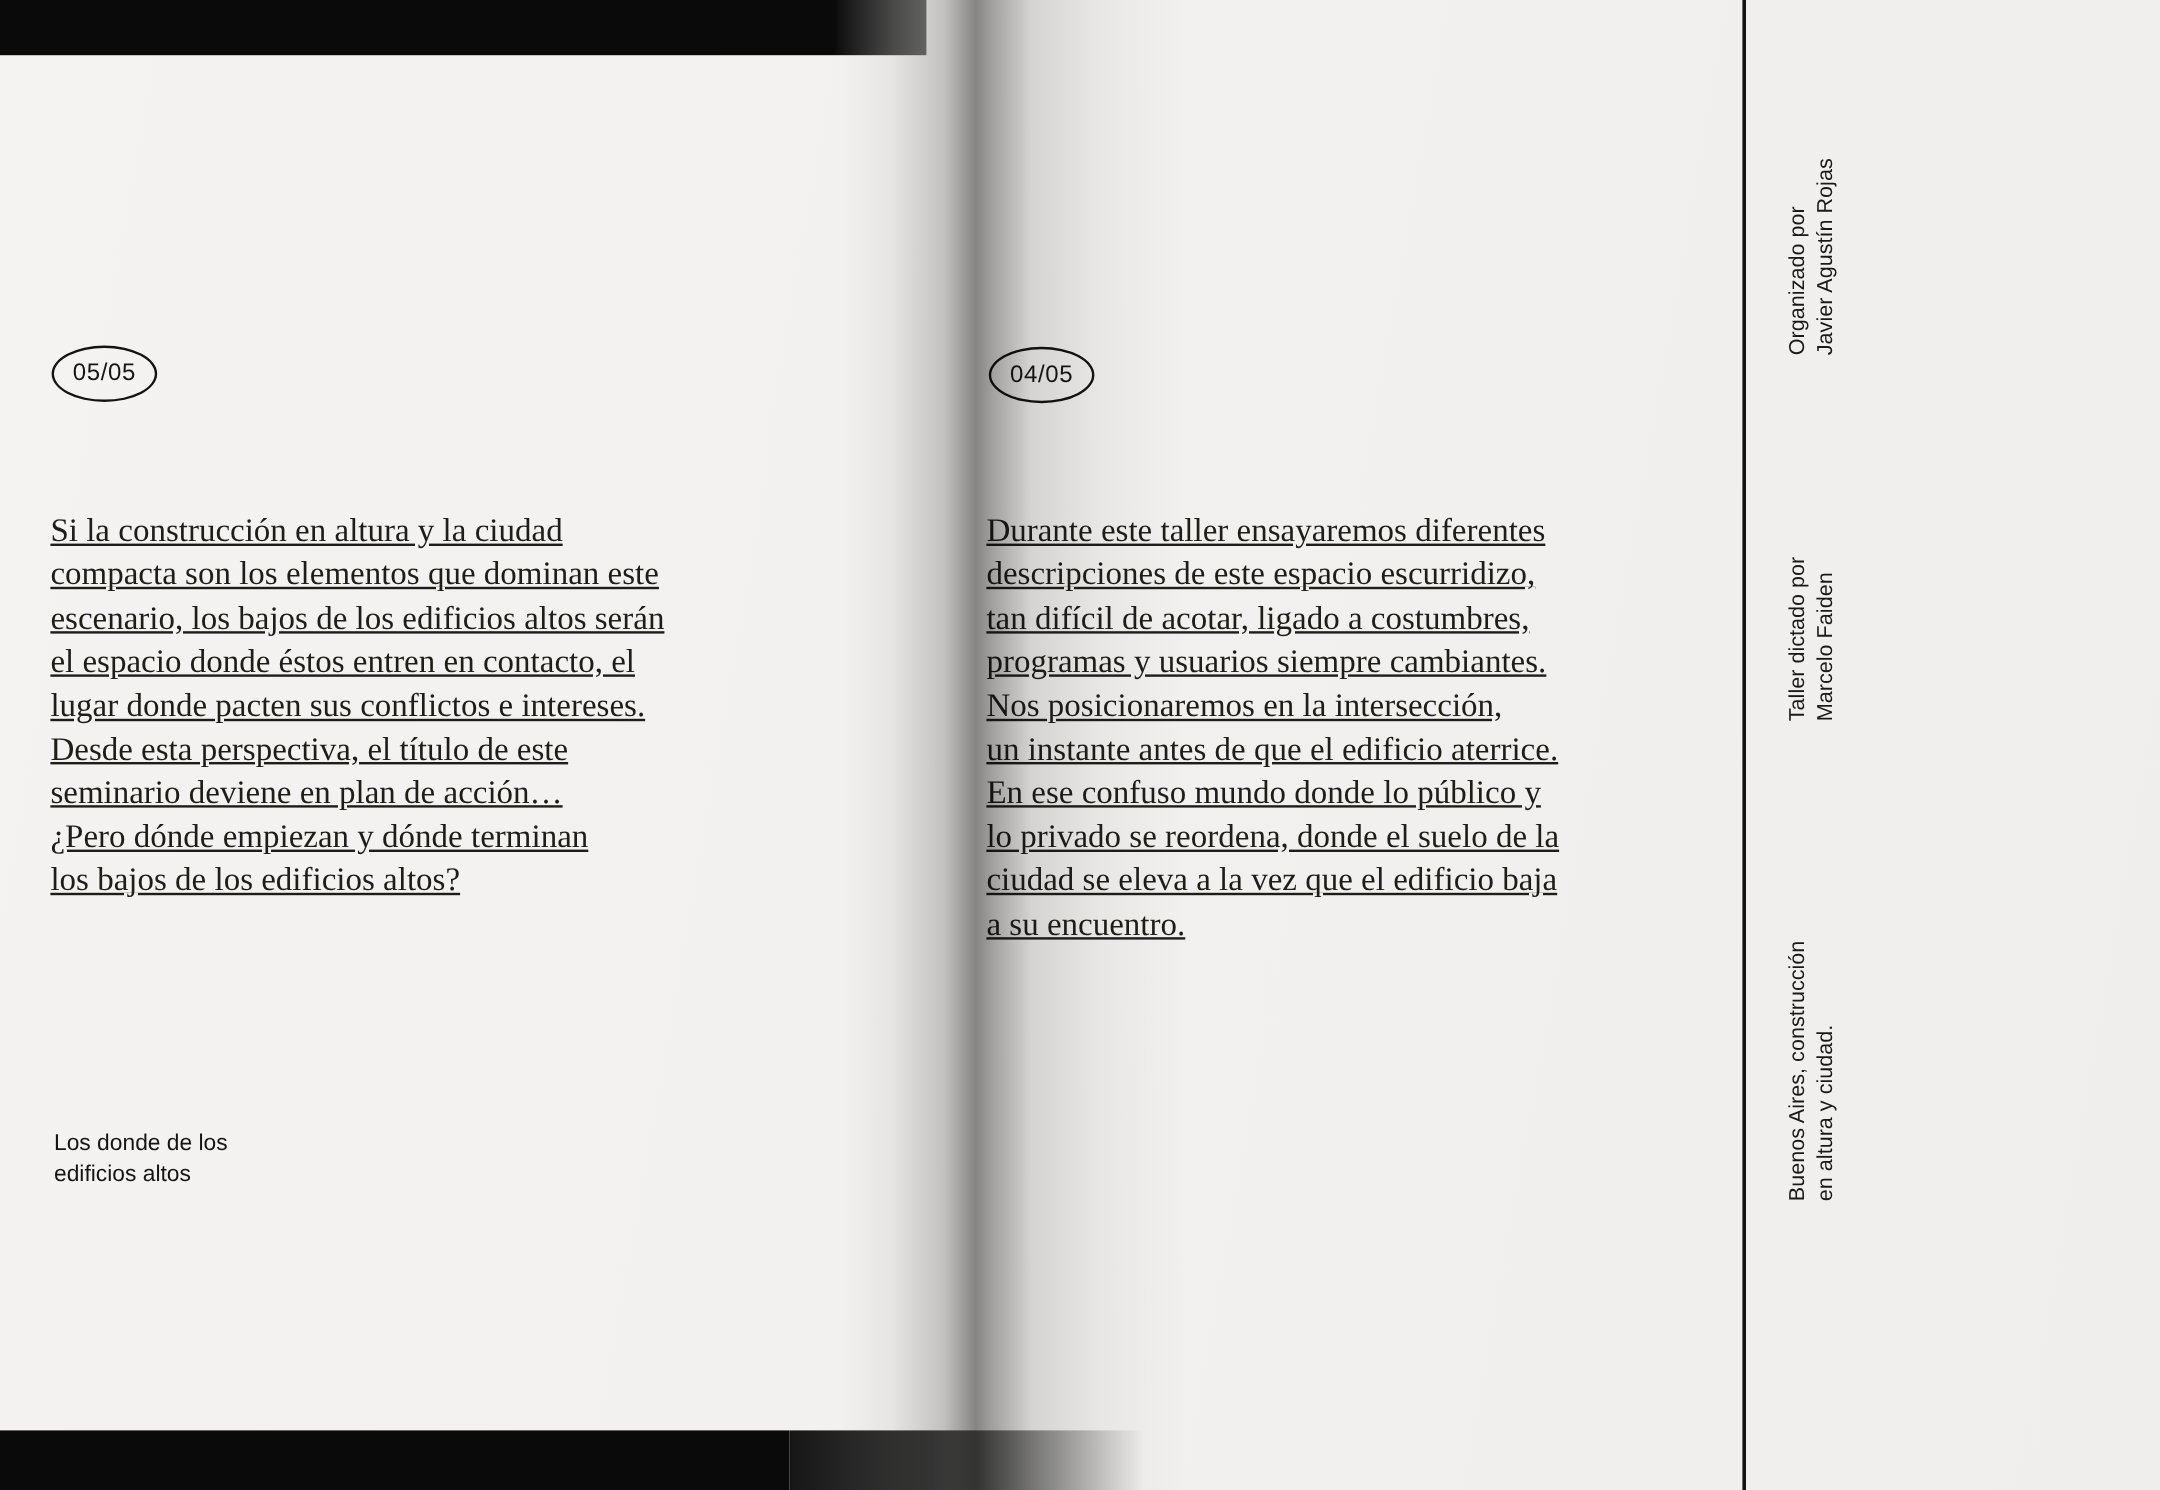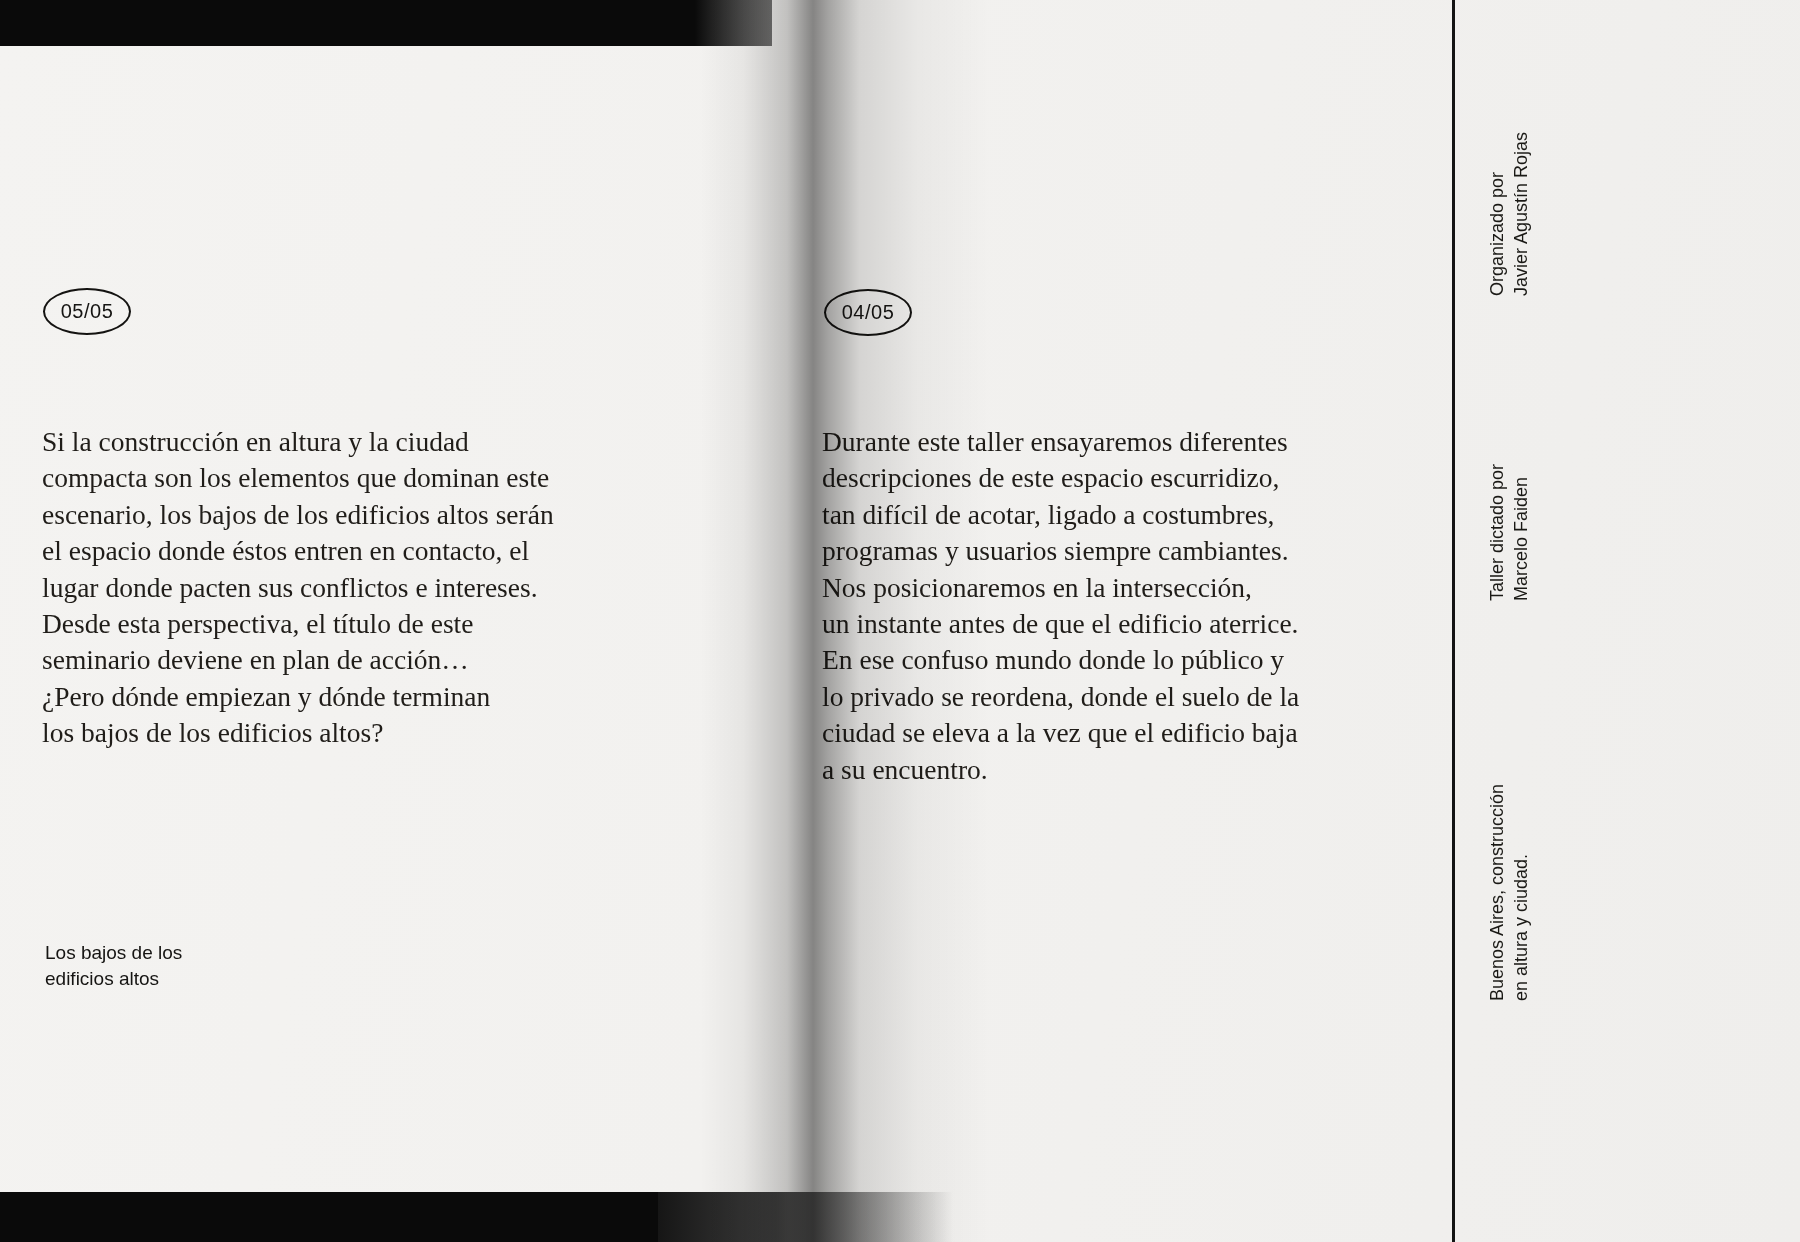--- a/index.html
+++ b/index.html
@@ -77,20 +77,21 @@
   .badge-right { left: 824px; top: 289px; }
 
   
   .body-text {
     position: absolute;
     font-family: "Liberation Serif", "DejaVu Serif", serif;
     font-size: 27.5px;
     line-height: 36.4px;
     white-space: pre-line;
     color: #201d19;
+    text-decoration: underline;
   }
   .body-left  { left: 42px;  top: 424px; width: 700px; }
   .body-right { left: 822px; top: 424px; width: 610px; }
 
   
   .caption {
     position: absolute;
     left: 45px; top: 940px;
     font-size: 19px;
     line-height: 26px;
@@ -136,21 +137,21 @@
   <div class="body-text body-left">Si la construcción en altura y la ciudad
 compacta son los elementos que dominan este
 escenario, los bajos de los edificios altos serán
 el espacio donde éstos entren en contacto, el
 lugar donde pacten sus conflictos e intereses.
 Desde esta perspectiva, el título de este
 seminario deviene en plan de acción…
 ¿Pero dónde empiezan y dónde terminan
 los bajos de los edificios altos?</div>
 
-  <div class="caption">Los bajos de los
+  <div class="caption">Los donde de los
 edificios altos</div>
 
   <div class="badge badge-right">
     <span>04/05</span>
   </div>
 
   <div class="body-text body-right">Durante este taller ensayaremos diferentes
 descripciones de este espacio escurridizo,
 tan difícil de acotar, ligado a costumbres,
 programas y usuarios siempre cambiantes.

